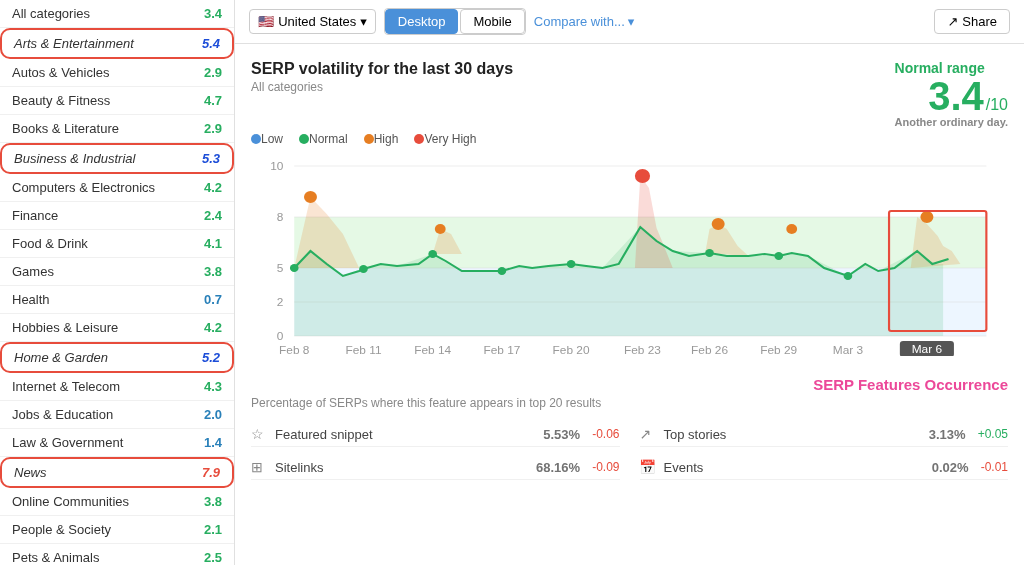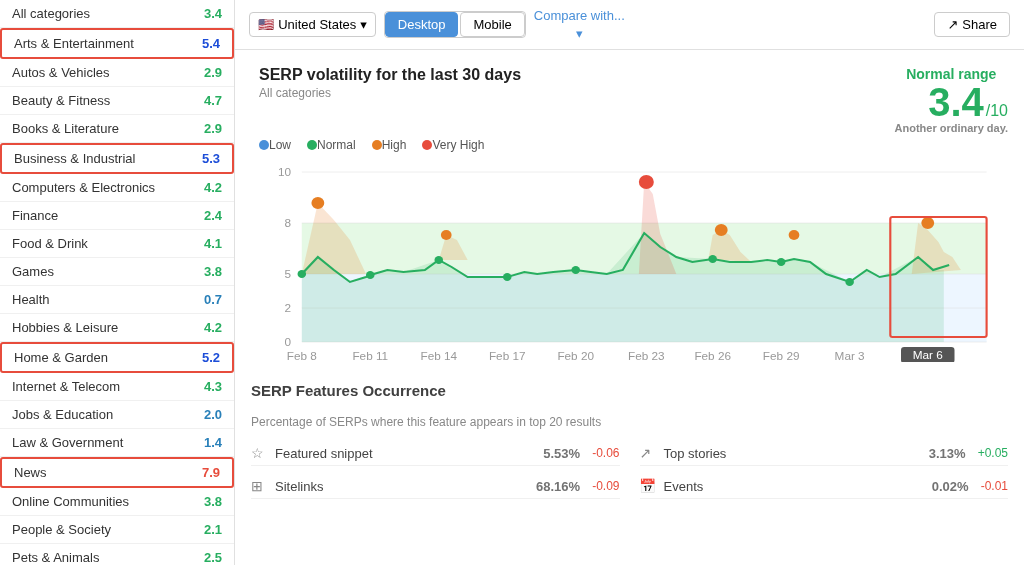--- a/index.html
+++ b/index.html
@@ -1,69 +1,69 @@
 <!DOCTYPE html>
 <html><head>
   <meta charset="utf-8">
   <style>
     * { box-sizing: border-box; margin: 0; padding: 0; }
     body { font-family: -apple-system, BlinkMacSystemFont, 'Segoe UI', sans-serif; font-size: 13px; background: #fff; display: flex; height: 565px; overflow: hidden; }
 
     
     .sidebar { width: 235px; border-right: 1px solid #e0e0e0; overflow-y: auto; flex-shrink: 0; }
     .sidebar-item { display: flex; justify-content: space-between; align-items: center; padding: 6px 12px; border-bottom: 1px solid #f0f0f0; cursor: pointer; }
-    .sidebar-item.highlighted { border: 2px solid #e74c3c; border-radius: 3px; }
+    .sidebar-item.highlighted { border: 2px solid #e74c3c; border-radius: 10px; font-style: italic; }
     .sidebar-item-label { color: #333; font-size: 13px; }
     .sidebar-item-value { font-size: 13px; font-weight: 600; }
     .val-green { color: #27ae60; }
     .val-orange { color: #1d4ed8; }
     .val-red { color: #e74c3c; }
     .val-blue { color: #2980b9; }
 
     
     .main { flex: 1; display: flex; flex-direction: column; overflow: hidden; }
 
     
     .topbar { display: flex; align-items: center; gap: 8px; padding: 8px 14px; border-bottom: 1px solid #e0e0e0; background: #fff; }
     .country-select { display: flex; align-items: center; gap: 4px; border: 1px solid #ccc; border-radius: 4px; padding: 4px 8px; cursor: pointer; background: #fff; font-size: 13px; }
     .device-btn { padding: 4px 12px; border: 1px solid #ccc; border-radius: 4px; cursor: pointer; background: #fff; font-size: 13px; }
     .device-btn.active { background: #4a90d9; color: #fff; border-color: #4a90d9; }
-    .compare-btn { color: #4a90d9; cursor: pointer; font-size: 13px; display: flex; align-items: center; gap: 3px; flex-direction: column; }
+    .compare-btn { color: #4a90d9; cursor: pointer; font-size: 13px; display: flex; align-items: center; gap: 3px; }
     .share-btn { margin-left: auto; padding: 4px 12px; border: 1px solid #ccc; border-radius: 4px; cursor: pointer; background: #fff; font-size: 13px; display: flex; align-items: center; gap: 4px; }
     .separator { flex: 1; }
 
     
     .content { flex: 1; overflow-y: auto; padding: 16px; }
 
     
-    .volatility-section { margin-bottom: 20px; margin-left: 8px; }
+    .volatility-section { margin-bottom: 20px; }
     .section-header { display: flex; justify-content: space-between; align-items: flex-start; margin-bottom: 4px; }
     .section-title { font-size: 16px; font-weight: 600; color: #222; }
     .section-subtitle { font-size: 12px; color: #888; margin-top: 2px; }
-    .normal-range { text-align: center; }
+    .normal-range { text-align: left; }
     .normal-range-label { color: #27ae60; font-weight: 600; font-size: 14px; }
     .normal-range-score { color: #27ae60; font-size: 40px; font-weight: 700; line-height: 1; }
     .normal-range-denom { color: #27ae60; font-size: 16px; }
     .normal-range-sub { font-size: 11px; color: #888; font-weight: bold; }
 
     
     .legend { display: flex; gap: 16px; align-items: center; margin-bottom: 10px; }
     .legend-item { display: flex; align-items: center; gap: 0; font-size: 12px; color: #555; }
     .legend-dot { width: 10px; height: 10px; border-radius: 50%; }
     .dot-low { background: #4a90d9; }
     .dot-normal { background: #27ae60; }
     .dot-high { background: #e67e22; }
     .dot-veryhigh { background: #e74c3c; }
 
     
     .chart-container { width: 100%; height: 200px; position: relative; }
 
     
     .features-section { }
-    .features-title { font-size: 15px; font-weight: 600; color: #404040; margin-bottom: 16px; }
+    .features-title { font-size: 15px; font-weight: 600; color: #ec4899; margin-bottom: 3px; text-align: right; }
     .features-subtitle { font-size: 12px; color: #888; margin-bottom: 12px; }
     .features-grid { display: grid; grid-template-columns: 1fr 1fr; gap: 8px 20px; }
     .feature-row { display: flex; align-items: center; gap: 6px; padding: 4px 0; border-bottom: 1px solid #f0f0f0; }
     .feature-icon { font-size: 14px; color: #888; width: 18px; }
     .feature-name { flex: 1; color: #444; font-size: 13px; }
     .feature-pct { font-weight: 700; font-size: 13px; color: #737373; }
     .feature-delta { font-size: 12px; margin-left: 6px; }
     .delta-neg { color: #e74c3c; }
     .delta-pos { color: #27ae60; }
   </style>

